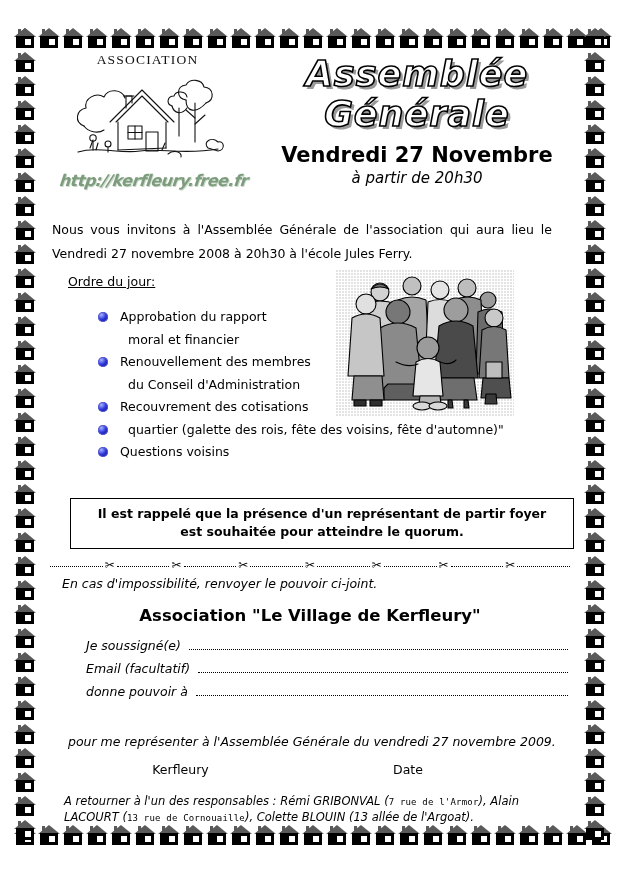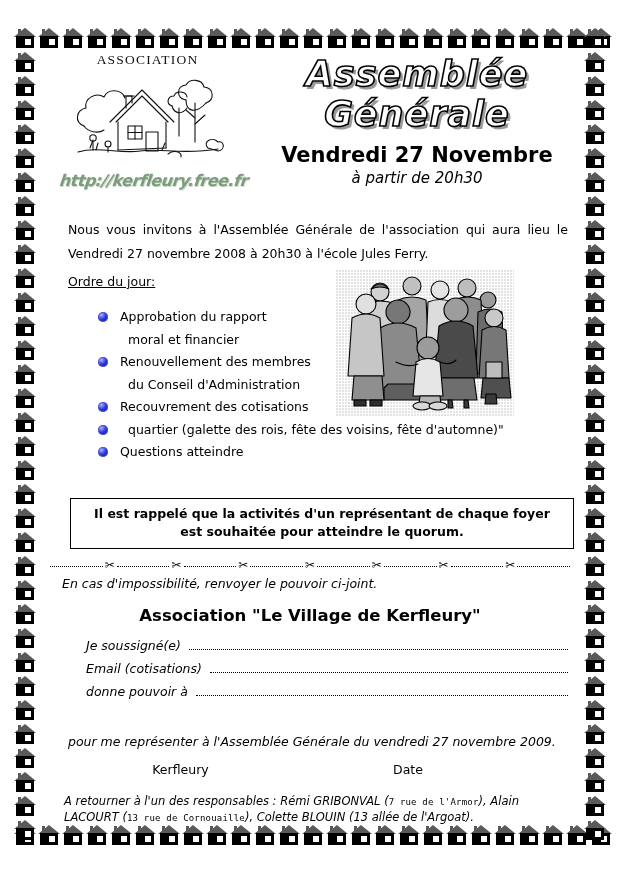--- a/index.html
+++ b/index.html
@@ -98,21 +98,21 @@
     font-weight:bold;font-size:21px;color:#000;
     margin-top:9px;white-space:nowrap;
   }
   .subtitle2{
     font-family:"DejaVu Sans",sans-serif;
     font-style:italic;font-size:15px;color:#000;margin-top:2px;
   }
 
   
   .intro{
-    position:absolute;left:26px;top:184px;width:500px;
+    position:absolute;left:10px;top:184px;width:500px;
     font-size:12.5px;line-height:24px;
     text-align:justify;
   }
 
   
   .agenda-title{
     position:absolute;left:26px;top:240px;
     font-size:12.5px;text-decoration:underline;
   }
   .agenda{
@@ -981,21 +981,21 @@
     </div>
 
     <div class="intro">Nous vous invitons à l'Assemblée Générale de l'association qui aura lieu le Vendredi 27 novembre 2008 à 20h30 à l'école Jules Ferry.</div>
 
     <div class="agenda-title">Ordre du jour:</div>
     <ul class="agenda" id="agenda-list">
         <li><span class="bullet"></span><span>Approbation du rapport</span><span class="cont">moral et financier</span></li>
         <li><span class="bullet"></span><span>Renouvellement des membres</span><span class="cont">du Conseil d'Administration</span></li>
         <li><span class="bullet"></span><span>Recouvrement des cotisations</span></li>
         <li><span class="bullet"></span><span class="cont">quartier (galette des rois, fête des voisins, fête d'automne)"</span></li>
-        <li><span class="bullet"></span><span>Questions atteindre</span></li>
+        <li><span class="bullet"></span><span>Questions voisins</span></li>
       </ul>
 
     <div class="clip">
       <svg viewBox="0 0 178 147" width="178" height="147" aria-hidden="true">
         <defs>
           <pattern id="dots" width="3" height="3" patternUnits="userSpaceOnUse">
             <rect width="3" height="3" fill="#ffffff"></rect>
             <circle cx="1" cy="1" r="0.75" fill="#b9b9b9"></circle>
           </pattern>
         </defs>
@@ -1043,21 +1043,21 @@
           <ellipse cx="102" cy="136" rx="9" ry="4" fill="#d8d8d8"></ellipse>
 
           <path d="M60 92 q12 6 22 2" fill="none"></path>
           <path d="M104 92 q10 4 16 -2" fill="none"></path>
           <path d="M150 124 l10 0 l1 10 -12 0z" fill="#3a3a3a"></path>
         </g>
       </svg>
     </div>
 
     <div class="notice">
-      <div>Il est rappelé que la activités d'un représentant de chaque foyer</div>
+      <div>Il est rappelé que la présence d'un représentant de partir foyer</div>
       <div>est souhaitée pour atteindre le quorum.</div>
     </div>
 
     <div class="cutline" id="cutline">
         <span class="cut-dots"></span>
         <span class="scissor">✂</span>
         <span class="cut-dots"></span>
         <span class="scissor">✂</span>
         <span class="cut-dots"></span>
         <span class="scissor">✂</span>
@@ -1074,21 +1074,21 @@
 
     <div class="impossib">En cas d'impossibilité, renvoyer le pouvoir ci-joint.</div>
 
     <div class="form-title">Association "Le Village de Kerfleury"</div>
     <div class="form-rows" id="form-rows">
         <div class="frow">
           <span class="lab">Je soussigné(e)</span>
           <span class="dots"></span>
         </div>
         <div class="frow">
-          <span class="lab">Email (cotisations)</span>
+          <span class="lab">Email (facultatif)</span>
           <span class="dots"></span>
         </div>
         <div class="frow">
           <span class="lab">donne pouvoir à</span>
           <span class="dots"></span>
         </div>
       </div>
 
     <div class="represent">pour me représenter à l'Assemblée Générale du vendredi 27 novembre 2009.</div>
 

